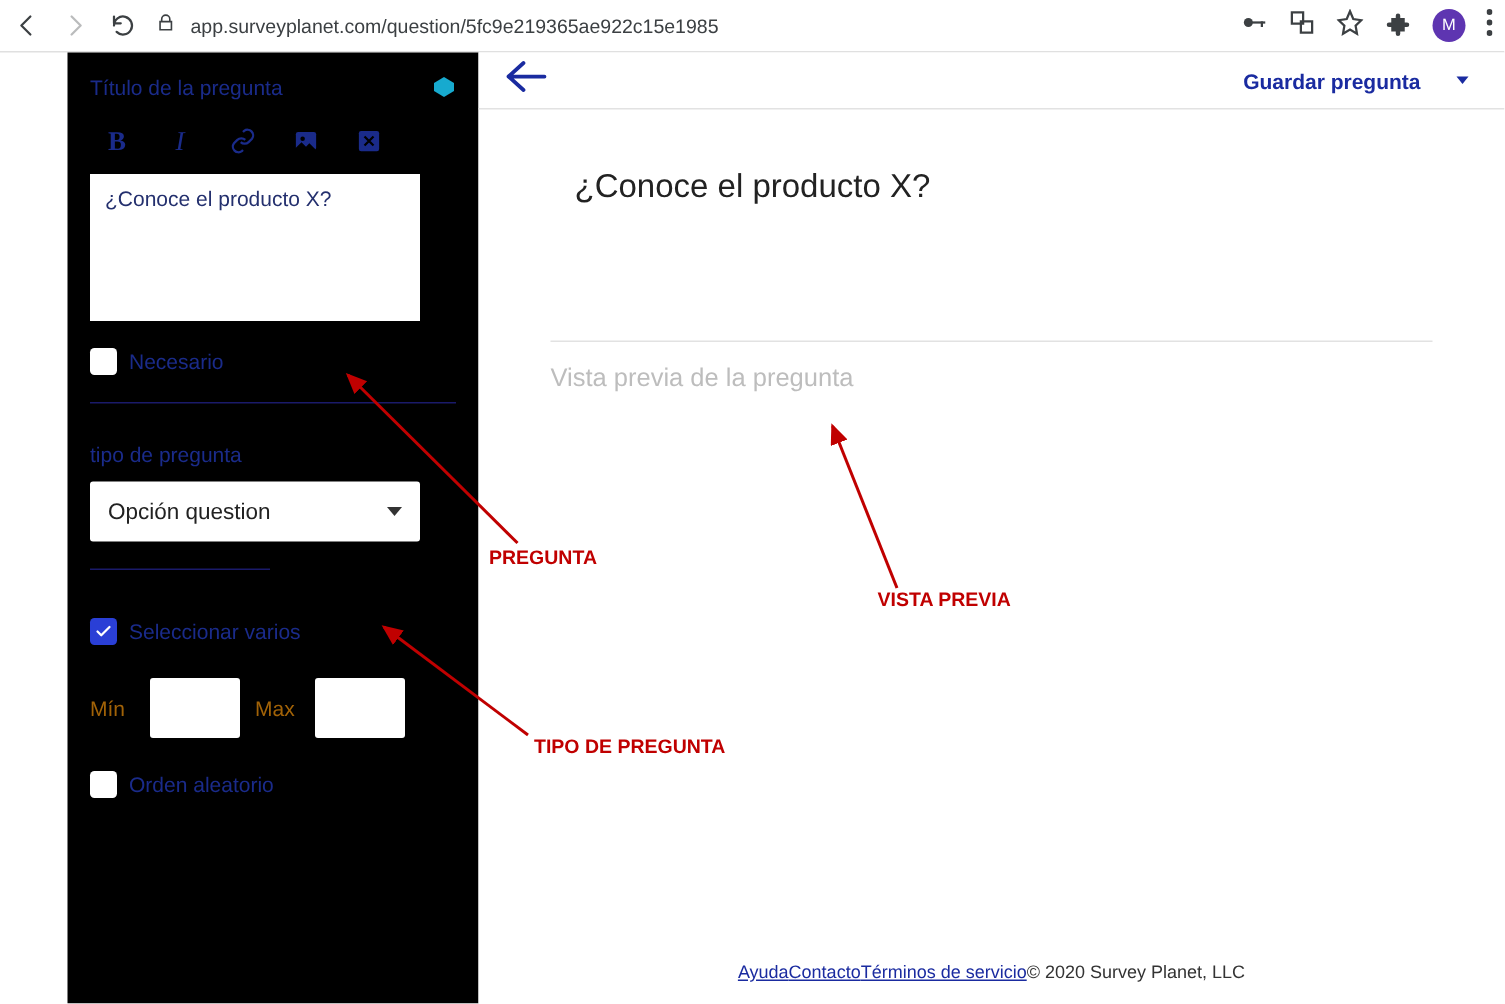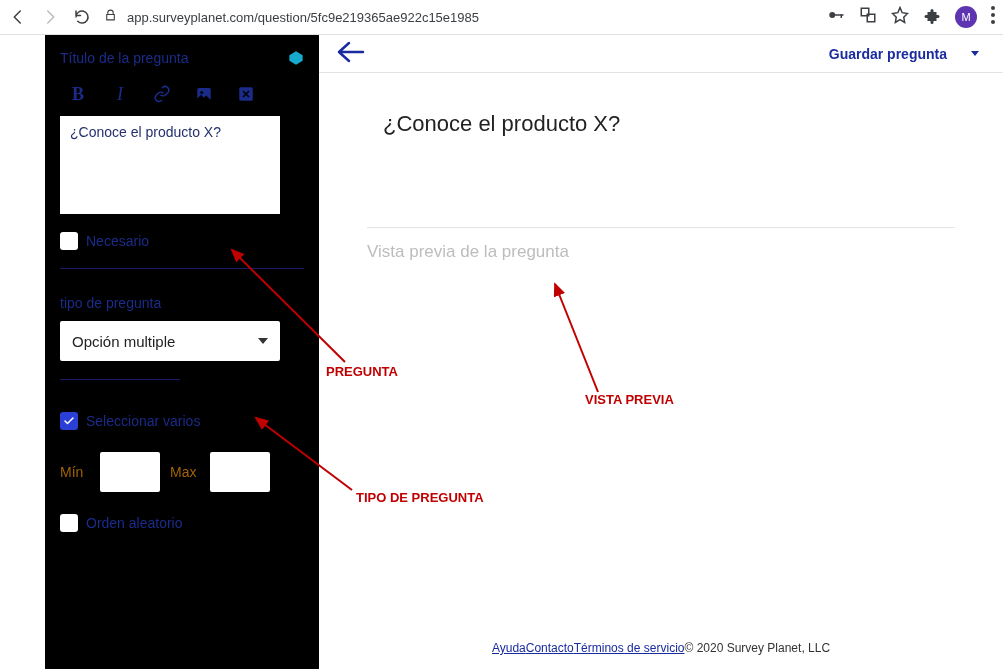--- a/index.html
+++ b/index.html
@@ -180,21 +180,21 @@
 
     <div class="check-row">
       <div class="checkbox"></div>
       <span class="check-label">Necesario</span>
     </div>
 
     <hr class="hr">
 
     <div class="section-title">tipo de pregunta</div>
     <div class="select-box" tabindex="0">
-      <span>Opción multiple</span>
+      <span>Opción question</span>
       <span class="caret-down"></span>
     </div>
 
     <hr class="hr short">
 
 
     <div class="check-row" style="margin-top:14px">
       <div class="checkbox checked">
         <svg width="12" height="12" viewBox="0 0 24 24">
             <path d="M4 12l5 5L20 6" stroke="#fff" stroke-width="3" fill="none" stroke-linecap="round" stroke-linejoin="round"></path>

